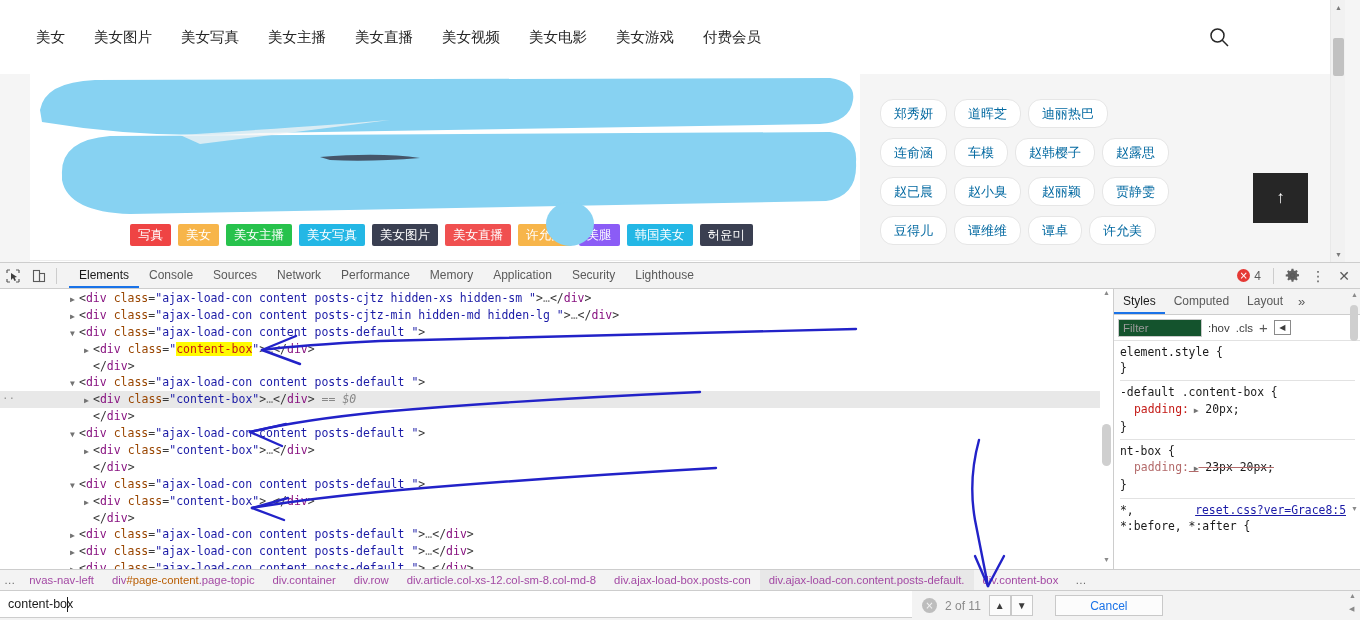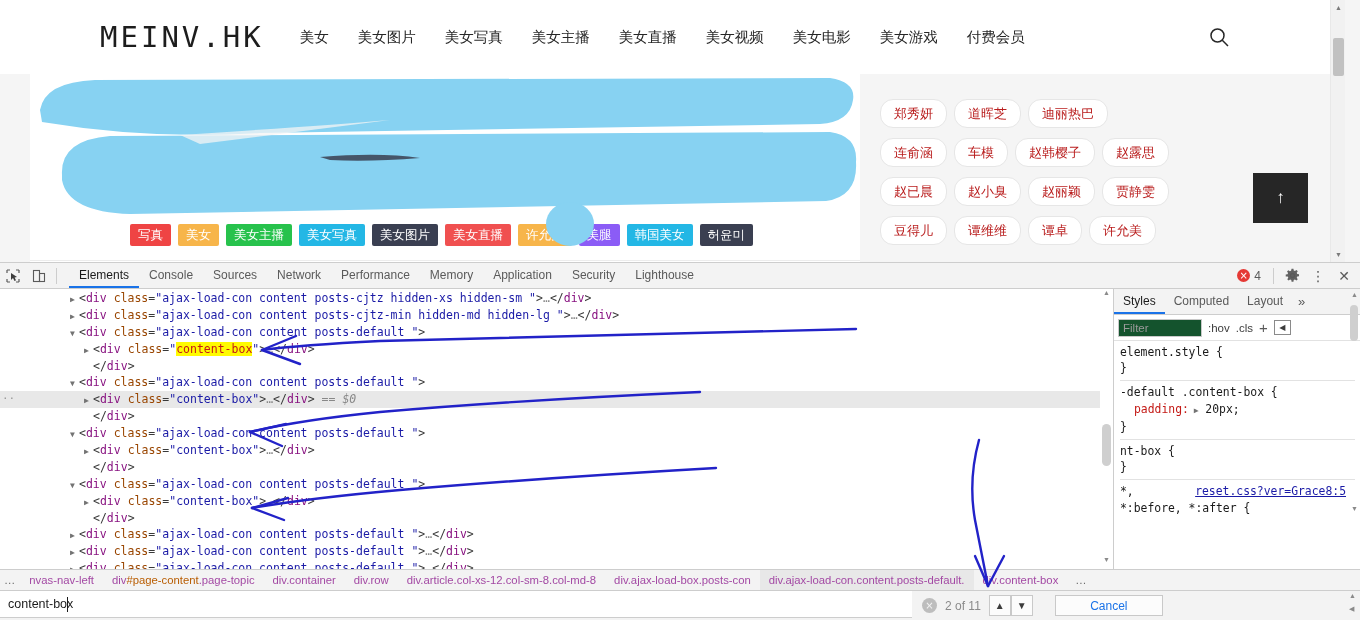--- a/index.html
+++ b/index.html
@@ -98,21 +98,21 @@
     width: 310px;
   }
   .tag-grid {
     display: flex; flex-wrap: wrap;
     gap: 10px 7px;
     width: 290px;
   }
   .stag {
     background: #fff;
     border: 1px solid #e6e6e6;
-    color: #b91c1c;
+    color: #0369a1;
     font-size: 13px;
     height: 29px; line-height: 27px;
     padding: 0 13px;
     border-radius: 13px;
     white-space: nowrap;
   }
   .gotop {
     position: absolute;
     left: 1253px; top: 173px;
     width: 55px; height: 50px;
@@ -422,21 +422,20 @@
 </style>
 </head>
 <body>
 
 <div id="root">
 
   <div class="page-area">
     <div class="page-scrollwrap">
 
       <div class="site-header">
-        <div class="brand">MEINV.HK</div>
         <div class="nav">
           <a>美女</a>
           <a>美女图片</a>
           <a>美女写真</a>
           <a>美女主播</a>
           <a>美女直播</a>
           <a>美女视频</a>
           <a>美女电影</a>
           <a>美女游戏</a>
           <a>付费会员</a>
@@ -586,20 +585,21 @@
             </div>
             <div class="rule-sep"></div>
             <div class="rule-block">
               <div class="sel">-default .content-box {</div>
               <div><span class="prop">padding:</span><span class="disc"> ▶</span><span class="val"> 20px;</span></div>
               <div>}</div>
             </div>
             <div class="rule-sep"></div>
             <div class="rule-block">
               <div class="sel">nt-box {</div>
+              <div class="strike"><span class="prop">padding:</span><span class="disc"> ▶</span><span class="val"> 23px 20px;</span></div>
               <div>}</div>
             </div>
             <div class="rule-sep"></div>
             <div class="rule-block">
               <div><span class="sel">*,</span><a class="src-link">reset.css?ver=Grace8:5</a></div>
               <div class="sel">*:before, *:after {</div>
             </div>
           </div>
         <div class="styles-scroll">
           <div class="arrow up">▲</div>

